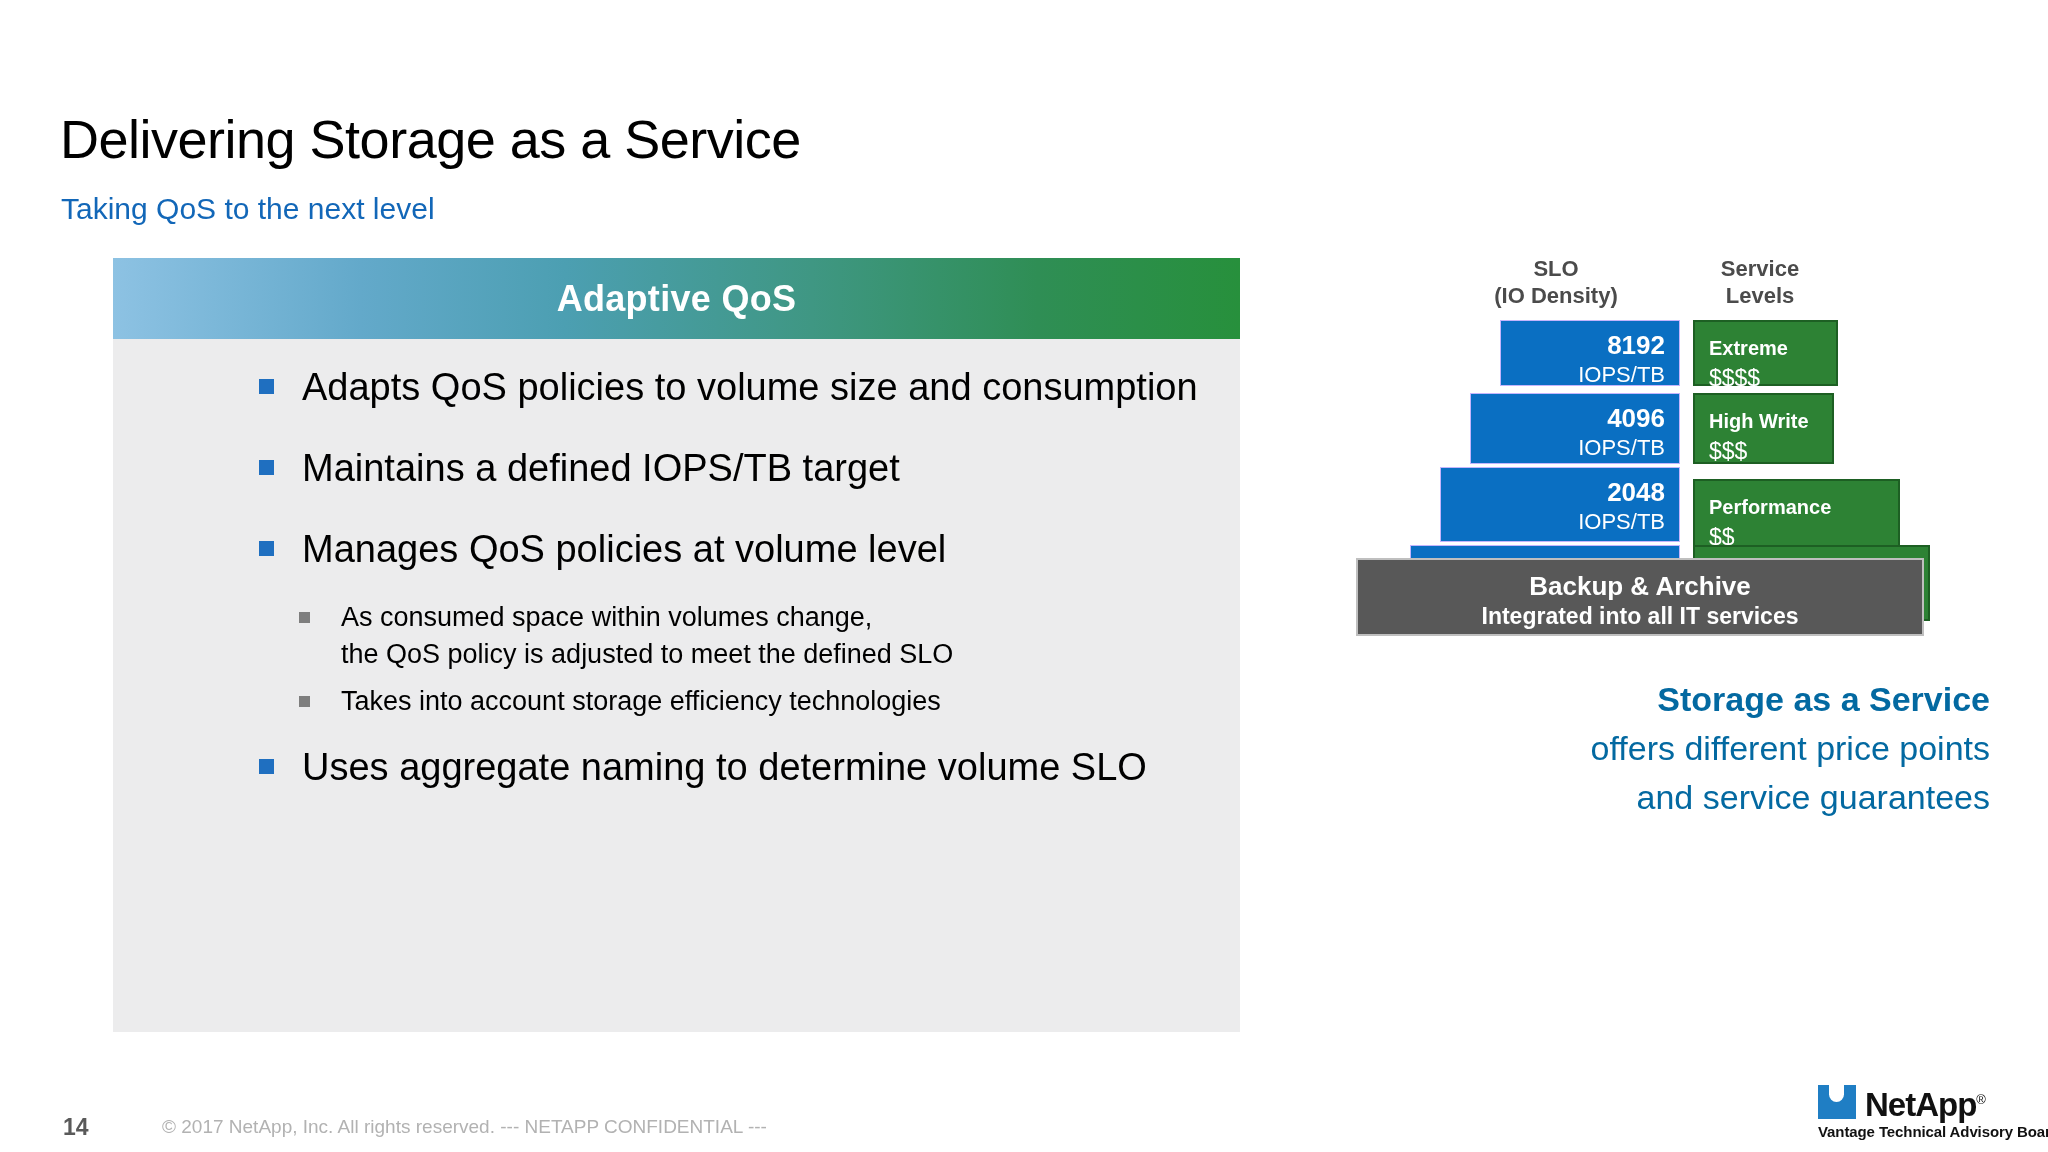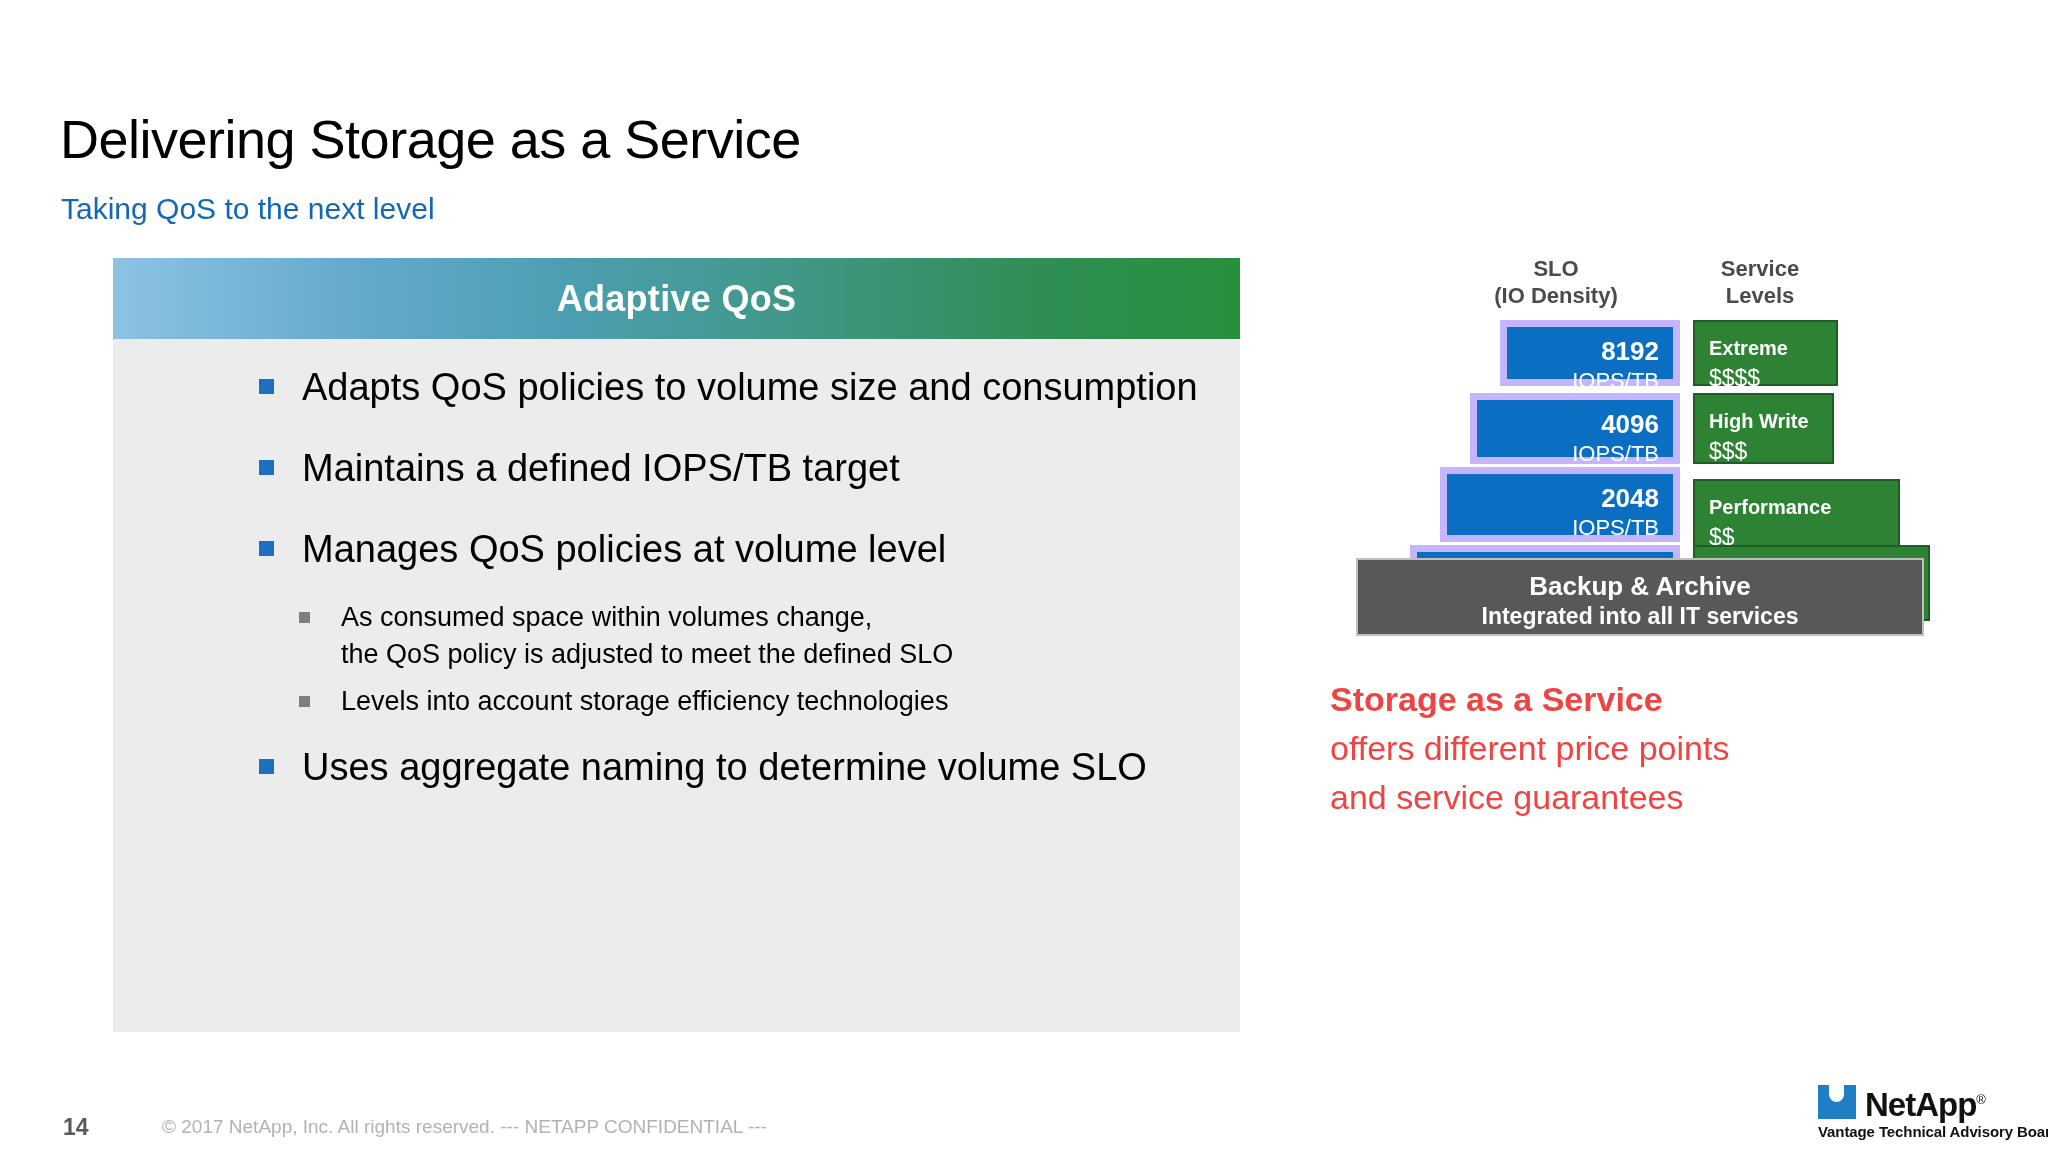--- a/index.html
+++ b/index.html
@@ -134,21 +134,21 @@
   .col-head-levels { left: 350px; width: 160px; }
 
   .prow {
     position: relative;
     height: 0;
   }
   .slo-box {
     position: absolute;
     box-sizing: border-box;
     background: #0a6fc2;
-    border: 7px solid #c4b5fd;
+    border: 1px solid #c4b5fd;
     color: #ffffff;
     text-align: right;
     padding: 9px 14px 0 0;
   }
   .slo-num {
     font-size: 26px;
     font-weight: bold;
     line-height: 31px;
   }
   .slo-unit {
@@ -196,22 +196,22 @@
     font-size: 23px;
     font-weight: bold;
     line-height: 29px;
   }
 
   .caption {
     position: absolute;
     left: 0px;
     top: 420px;
     width: 660px;
-    text-align: left;
-    color: #ef4444;
+    text-align: right;
+    color: #0369a1;
   }
   .caption-line {
     font-size: 34px;
     line-height: 49px;
   }
   .caption-line.bold { font-weight: bold; }
 
   
   .page-num {
     position: absolute;
@@ -304,21 +304,21 @@
       <span class="marker"></span>
       <div class="btext">Manages QoS policies at volume level</div>
     </div>
     <div class="subbullets">
       <div class="subbullet">
         <span class="marker"></span>
         <div class="sbtext">As consumed space within volumes change,<br>the QoS policy is adjusted to meet the defined SLO</div>
       </div>
       <div class="subbullet">
         <span class="marker"></span>
-        <div class="sbtext">Levels into account storage efficiency technologies</div>
+        <div class="sbtext">Takes into account storage efficiency technologies</div>
       </div>
     </div>
     <div class="bullet">
       <span class="marker"></span>
       <div class="btext">Uses aggregate naming to determine volume SLO</div>
     </div>
   </div>
 
 <div class="pyramid">
 

